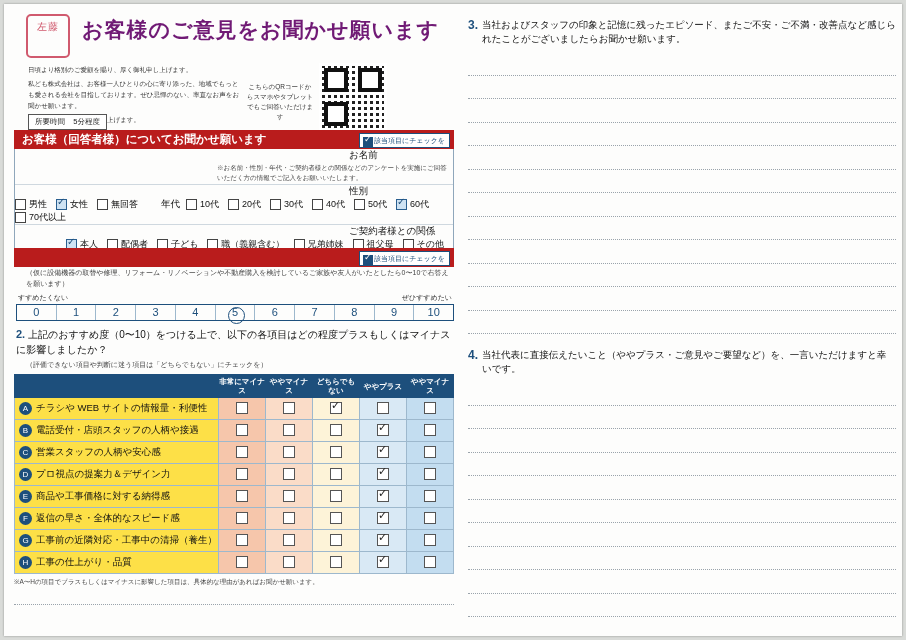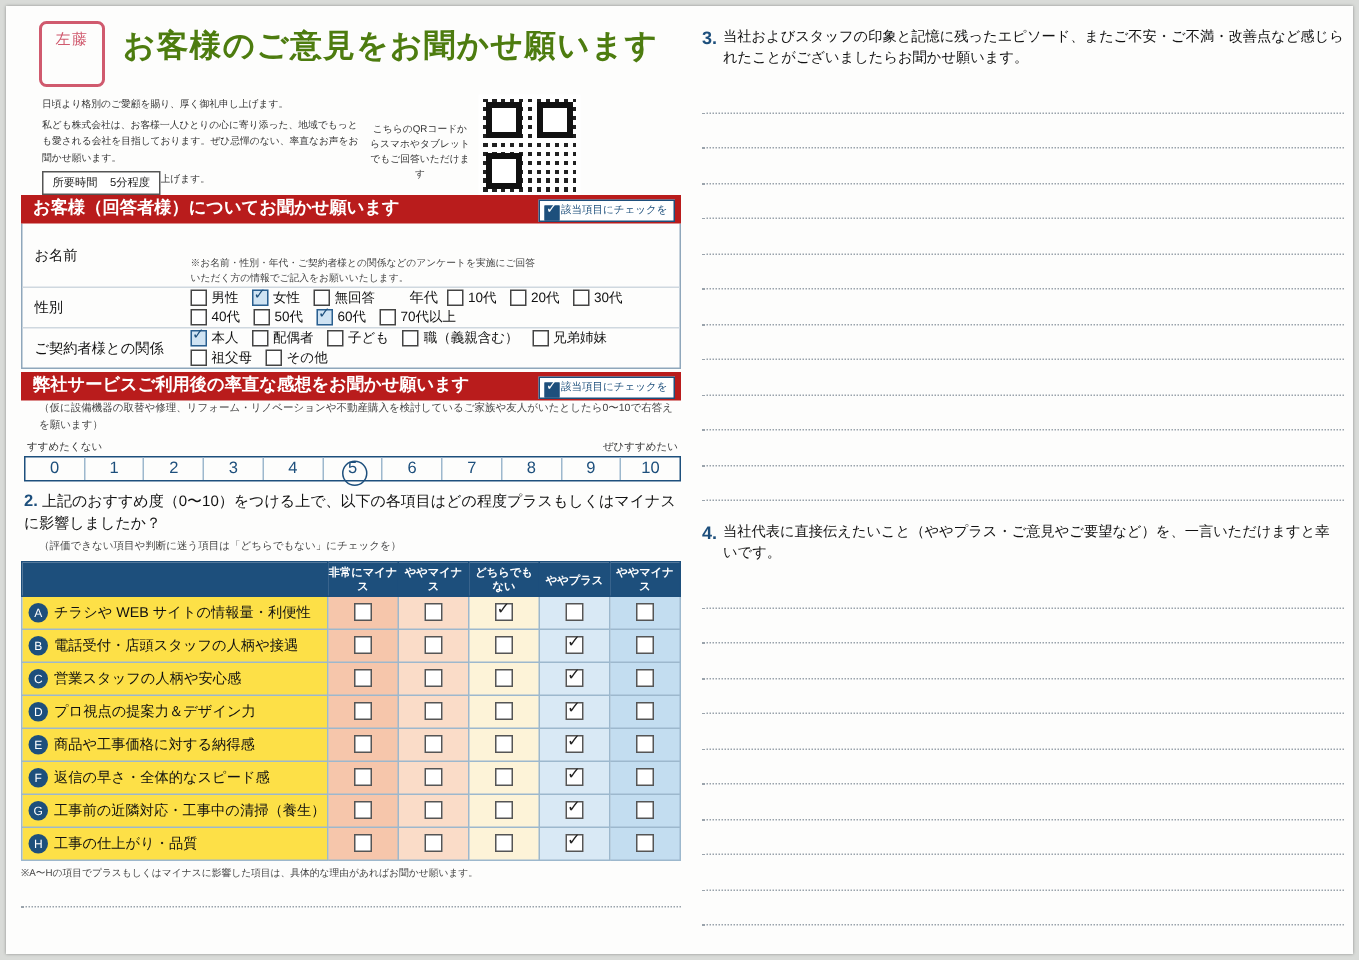--- a/index.html
+++ b/index.html
@@ -21,21 +21,21 @@
   
   .hd{position:relative;height:26px;}
   .stamp{
     position:absolute;left:12px;top:4px;width:44px;height:44px;
     border:2px solid #d05a6e;border-radius:5px;color:#d05a6e;
     font-size:10px;line-height:11px;text-align:center;padding-top:5px;box-sizing:border-box;
     letter-spacing:1px;
   }
   .title{
     position:absolute;left:68px;top:6px;
-    font-size:21px;font-weight:bold;color:#4d7c0f;letter-spacing:1px;
+    font-size:21px;font-weight:bold;color:#701a75;letter-spacing:1px;
     font-family:"Liberation Serif", serif;
   }
   .lead{
     position:absolute;left:14px;top:54px;width:215px;
     font-size:6.5px;line-height:11px;color:#333;
   }
   .lead p{margin:0 0 3px 0;}
   .time-box{
     position:absolute;left:14px;top:104px;
     border:1px solid #555;font-size:7.5px;padding:2px 6px;color:#222;
@@ -74,21 +74,21 @@
   }
   .bar .chk .box{
     position:absolute;left:3px;top:2.5px;width:8px;height:8px;border:1px solid #1d4f7c;background:#1d4f7c;
   }
   .bar .chk .box::after{
     content:"✓";position:absolute;left:0px;top:-3px;color:#fff;font-size:9px;line-height:9px;
   }
 
   
   .blk{border:1px solid #8fa7bb;border-top:none;}
-  .row{display:flex;align-items:center;border-bottom:1px solid #cfd8df;min-height:26px;position:relative;}
+  .row{display:flex;align-items:flex-end;border-bottom:1px solid #cfd8df;min-height:26px;position:relative;flex-direction:column;}
   .row:last-child{border-bottom:none;}
   .row .lbl{width:112px;font-size:9.5px;color:#111;padding-left:8px;box-sizing:border-box;}
   .row .body{flex:1;font-size:9px;color:#111;display:flex;align-items:center;flex-wrap:wrap;}
   .note{font-size:6.5px;color:#444;line-height:10px;padding-right:6px;}
   .opt{display:inline-flex;align-items:center;margin-right:9px;font-size:9px;white-space:nowrap;}
   .cb{
     width:9px;height:9px;border:1px solid #444;display:inline-block;margin-right:3px;background:#fff;position:relative;
   }
   .cb.on{background:#cfe3f3;border-color:#2a5f8f;}
   .cb.on::after{content:"✓";position:absolute;left:0px;top:-4px;font-size:10px;color:#1d4f7c;}
@@ -269,21 +269,20 @@
               <span>その他</span>
             </span>
           </div>
         </div>
 
       </div>
     </div>
 
     <div style="position:absolute;left:0;top:238px;width:440px;">
       <div class="bar">
-        <span>弊社サービスご利用後の率直な感想をお聞かせ願います</span>
         <span class="chk">
           <span class="box"></span>
           <span>該当項目にチェックを</span>
         </span>
       </div>
 
       <div class="qsub">（仮に設備機器の取替や修理、リフォーム・リノベーションや不動産購入を検討しているご家族や友人がいたとしたら0〜10で右答えを願います）</div>
 
       <div class="scale-wrap">
         <div class="scale-ends">

